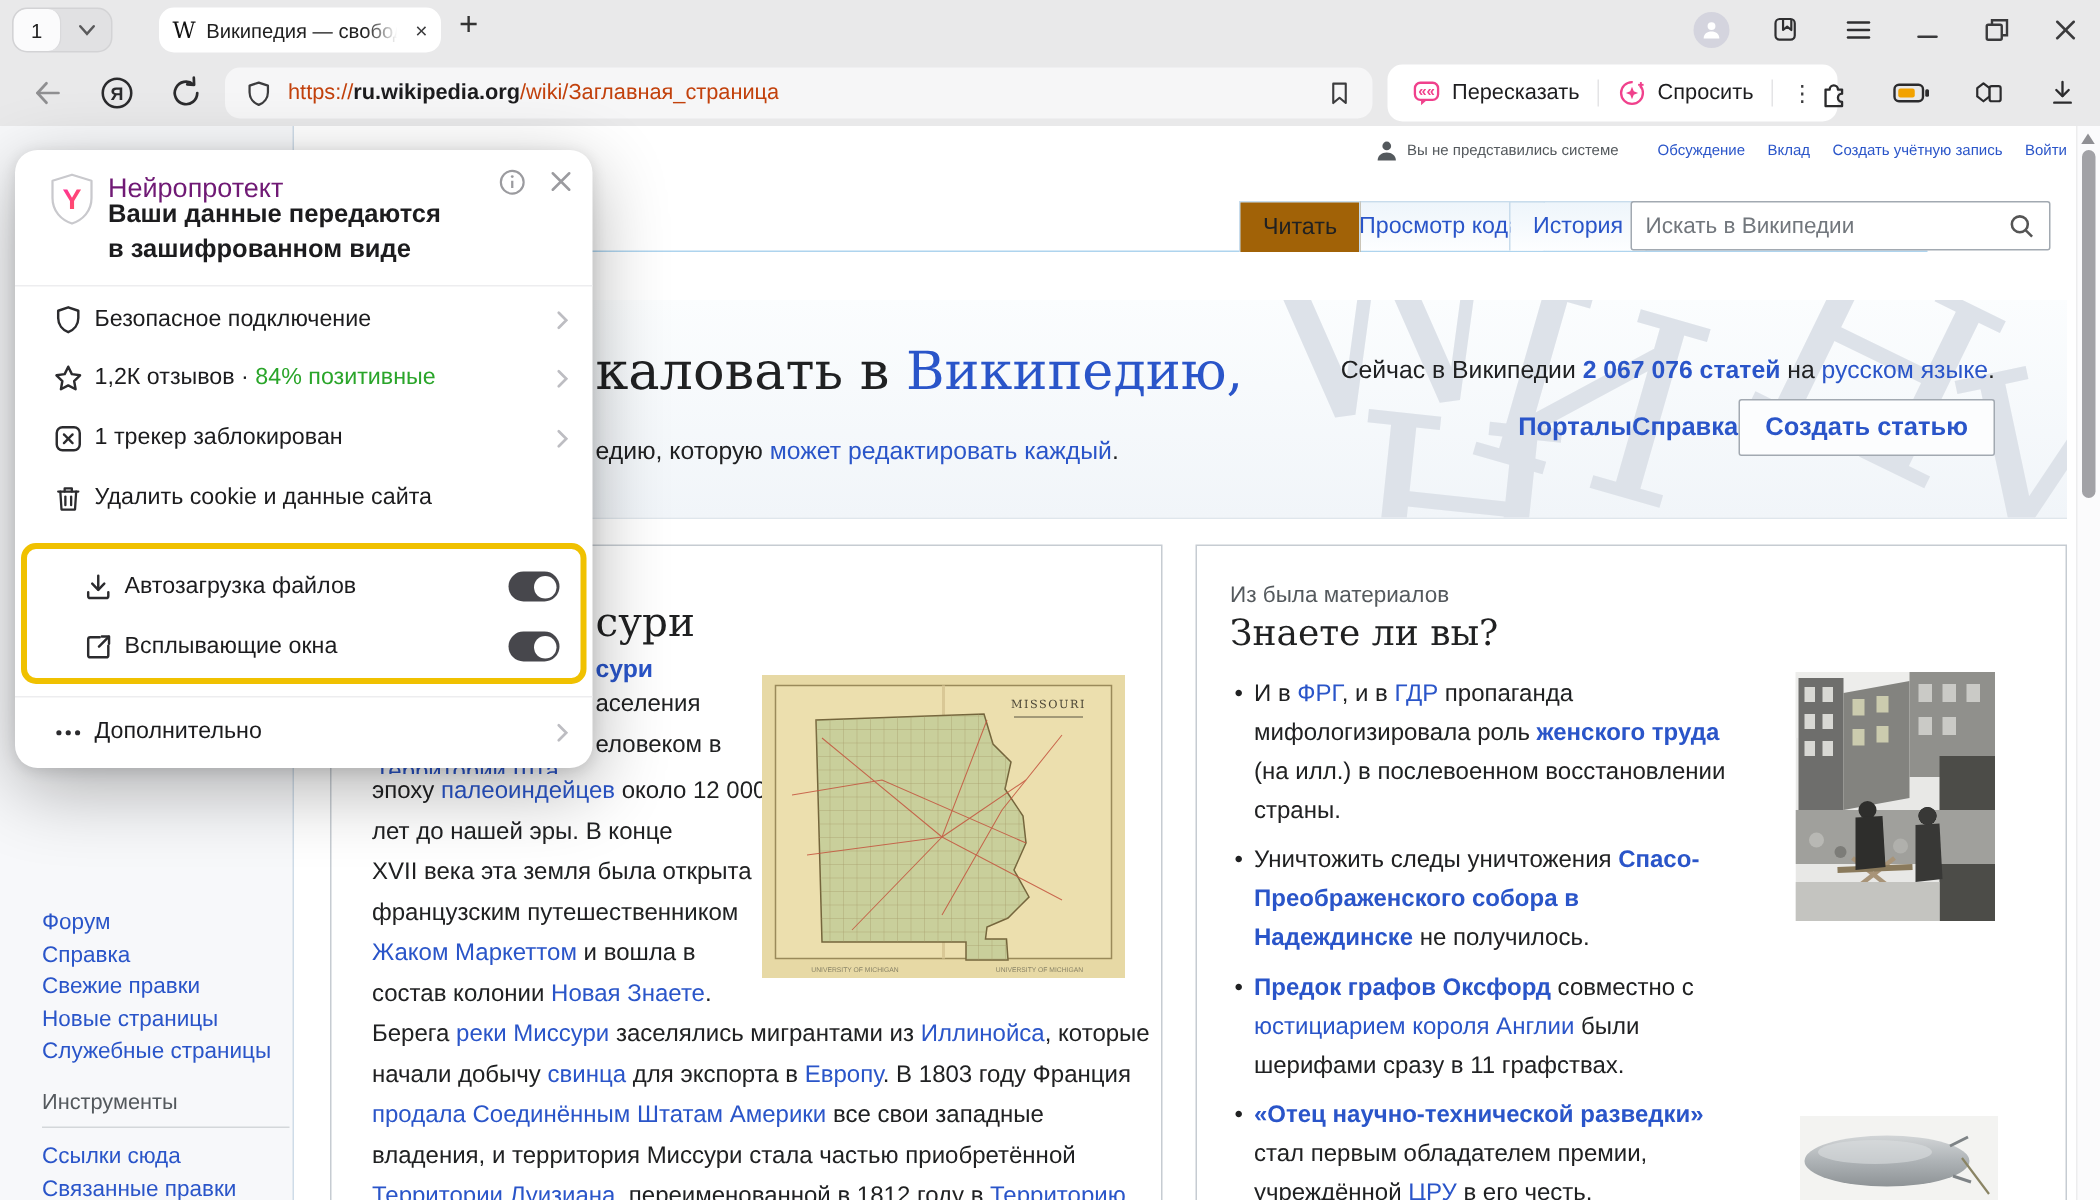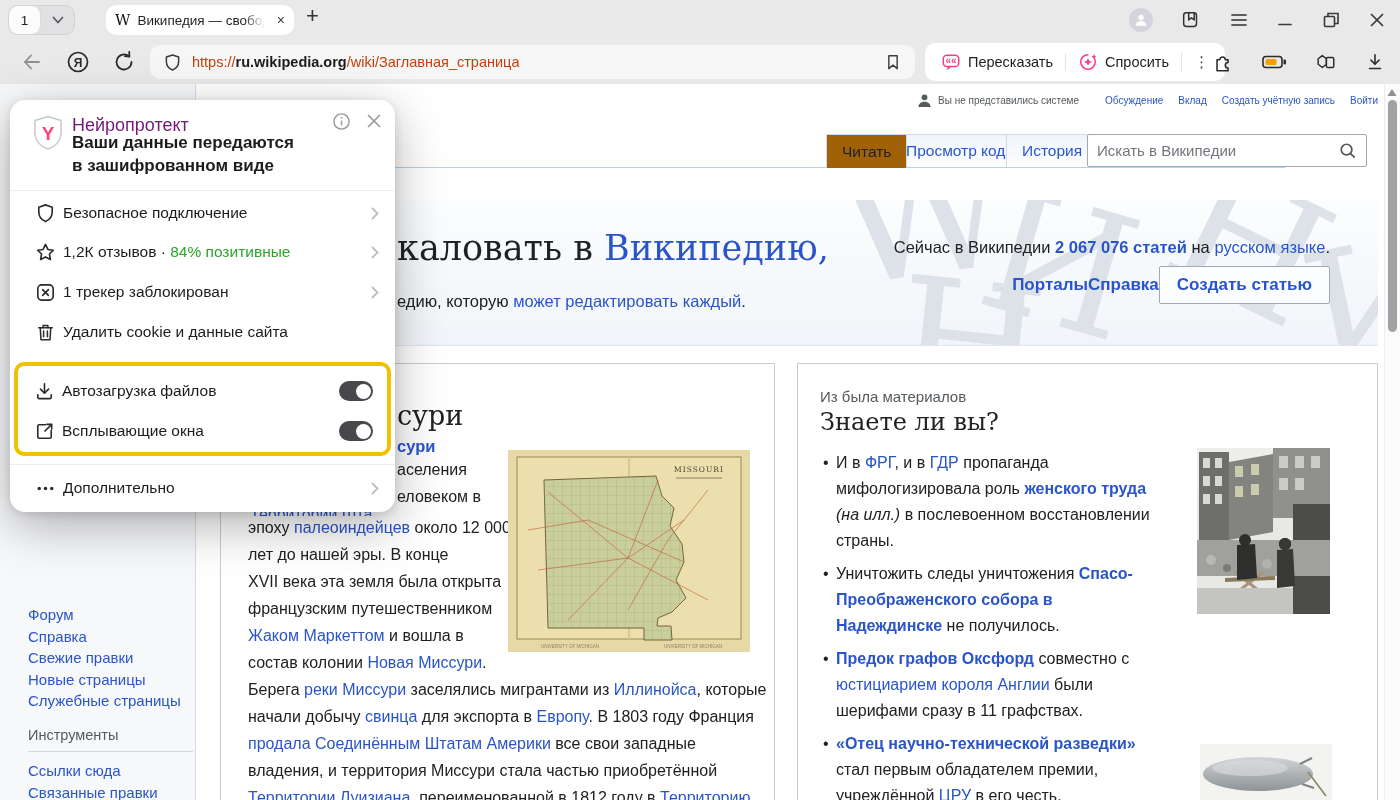--- a/index.html
+++ b/index.html
@@ -66,21 +66,21 @@
 #card-left{left:220px;top:363px;width:555px;height:450px}
 #card-right{left:797px;top:363px;width:581px;height:450px}
 
 #f-heading{position:absolute;left:397px;top:400px;font-family:"DejaVu Serif",serif;font-size:27px;color:#202122}
 #f-sublink{position:absolute;left:397px;top:437px;font-size:16.5px;font-weight:bold;color:#2a55c9}
 #f-frag1{position:absolute;left:397px;top:461px;font-size:16px;color:#202122}
 #f-frag2{position:absolute;left:397px;top:488px;font-size:16px;color:#202122}
 #f-clip{position:absolute;left:250px;top:506px;height:10px;width:150px;overflow:hidden;font-size:16px;color:#2a55c9}
 #f-lines{position:absolute;left:248px;top:514px;font-size:16px}
 .tline{height:27px;line-height:27px;white-space:nowrap}
-.seg-n{color:#202122}.seg-l{color:#2a55c9}.seg-b{color:#2a55c9;font-weight:bold}.seg-i{color:#202122;font-style:italic}
+.seg-n{color:#202122}.seg-l{color:#2a55c9}.seg-b{color:#2a55c9;font-weight:bold}.seg-i{color:#202122;}
 #map-img{position:absolute;left:508px;top:450px;width:242px;height:202px}
 
 #dyk-kicker{position:absolute;left:820px;top:388px;font-size:15px;color:#54595d}
 #dyk-heading{position:absolute;left:820px;top:408px;font-family:"DejaVu Serif",serif;font-size:24px;color:#202122}
 #dyk-bullets{position:absolute;left:822px;top:450px;width:334px;font-size:16px;line-height:26px}
 #dyk-bullets li{list-style:none;position:relative;padding-left:14px;margin-bottom:7px}
 #dyk-bullets li::before{content:"\2022";position:absolute;left:1px;color:#202122}
 #dyk-photo{position:absolute;left:1197px;top:448px;width:133px;height:166px}
 #dyk-airship{position:absolute;left:1200px;top:744px;width:132px;height:56px}
 
@@ -95,21 +95,21 @@
 #p-title2{position:absolute;left:62px;top:56px;font-size:17px;font-weight:bold;color:#1c1c1e}
 #p-info{position:absolute;left:322px;top:12px}
 #p-close{position:absolute;left:355px;top:12px}
 .pdiv{position:absolute;left:0;width:100%;height:1px;background:#ededef}
 .prow{position:absolute;left:0;width:100%;height:40px;display:flex;align-items:center;padding:0 16px 0 24px;gap:6px}
 .prow .plabel{flex:1;font-size:15.5px;color:#1c1c1e;white-space:nowrap}
 .green{color:#2aa52a}
 .toggle{width:34px;height:20px;border-radius:10px;background:#47474c;position:relative;flex:none}
 .toggle::after{content:"";position:absolute;right:2.5px;top:2.5px;width:15px;height:15px;border-radius:50%;background:#fff}
 #hl-box{position:absolute;left:4px;top:262px;width:377px;height:94px;border:4px solid #f0c100;border-radius:10px}
-#hl-box .prow{padding:0 14px 0 15px}
+#hl-box .prow{padding:0 14px 0 36px}
 .pchev{flex:none}
 </style>
 </head>
 <body>
 
 <div id="root">
 
   <div id="page"></div>
   <div id="wsidebar">
     <div id="sidebar-list">
@@ -181,21 +181,21 @@
   <div id="f-sublink">сури</div>
   <div id="f-frag1">аселения</div>
   <div id="f-clip">Территории Шта</div>
   <div id="f-frag2">еловеком в</div>
   <div id="f-lines">
       <div class="tline"><span class="seg-n">эпоху </span><span class="seg-l">палеоиндейцев</span><span class="seg-n"> около 12 000</span></div>
       <div class="tline"><span class="seg-n">лет до нашей эры. В конце</span></div>
       <div class="tline"><span class="seg-n">XVII века эта земля была открыта</span></div>
       <div class="tline"><span class="seg-n">французским путешественником</span></div>
       <div class="tline"><span class="seg-l">Жаком Маркеттом</span><span class="seg-n"> и вошла в</span></div>
-      <div class="tline"><span class="seg-n">состав колонии </span><span class="seg-l">Новая Миссури</span><span class="seg-n">.</span></div>
+      <div class="tline"><span class="seg-n">состав колонии </span><span class="seg-l">Новая Знаете</span><span class="seg-n">.</span></div>
       <div class="tline"><span class="seg-n">Берега </span><span class="seg-l">реки Миссури</span><span class="seg-n"> заселялись мигрантами из </span><span class="seg-l">Иллинойса</span><span class="seg-n">, которые</span></div>
       <div class="tline"><span class="seg-n">начали добычу </span><span class="seg-l">свинца</span><span class="seg-n"> для экспорта в </span><span class="seg-l">Европу</span><span class="seg-n">. В 1803 году Франция</span></div>
       <div class="tline"><span class="seg-l">продала Соединённым Штатам Америки</span><span class="seg-n"> все свои западные</span></div>
       <div class="tline"><span class="seg-n">владения, и территория Миссури стала частью приобретённой</span></div>
       <div class="tline"><span class="seg-l">Территории Луизиана</span><span class="seg-n">, переименованной в 1812 году в </span><span class="seg-l">Территорию</span></div>
     </div>
 
   <svg id="map-img" viewBox="0 0 242 202">
     <defs>
       <pattern id="grid" width="9" height="9" patternUnits="userSpaceOnUse">

